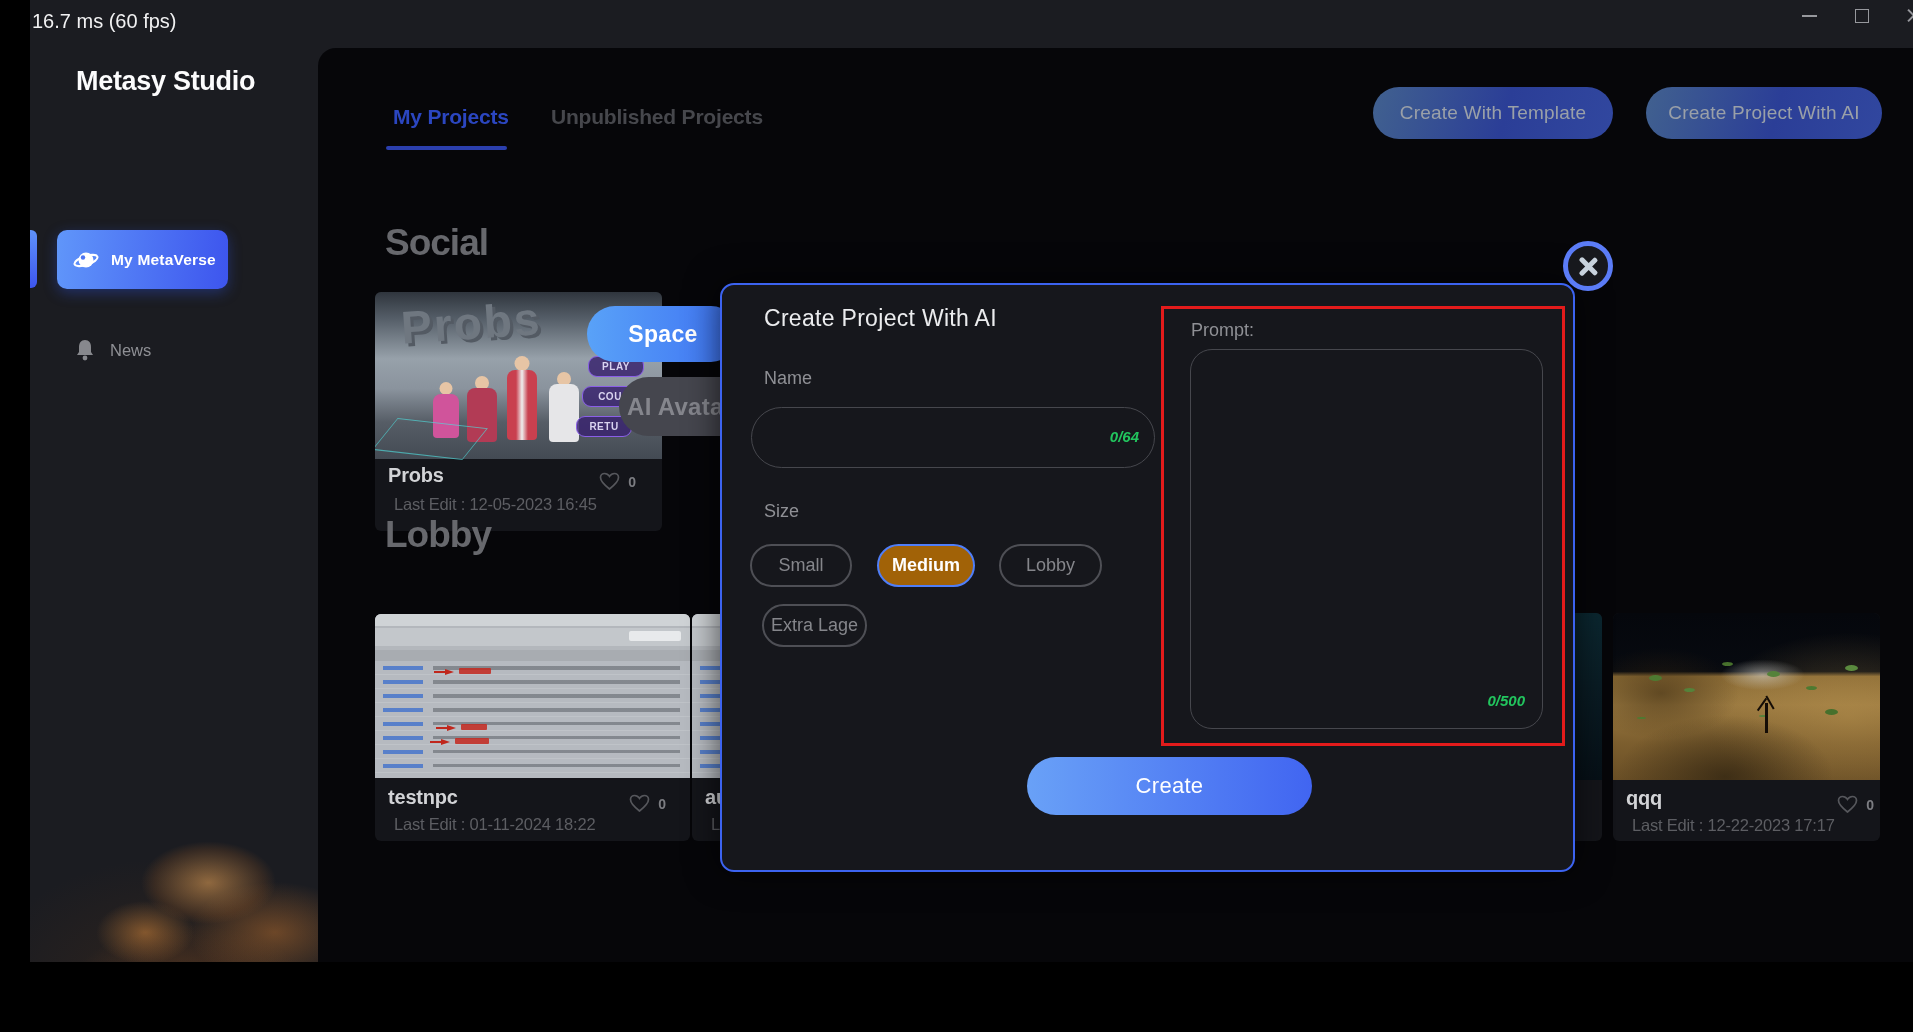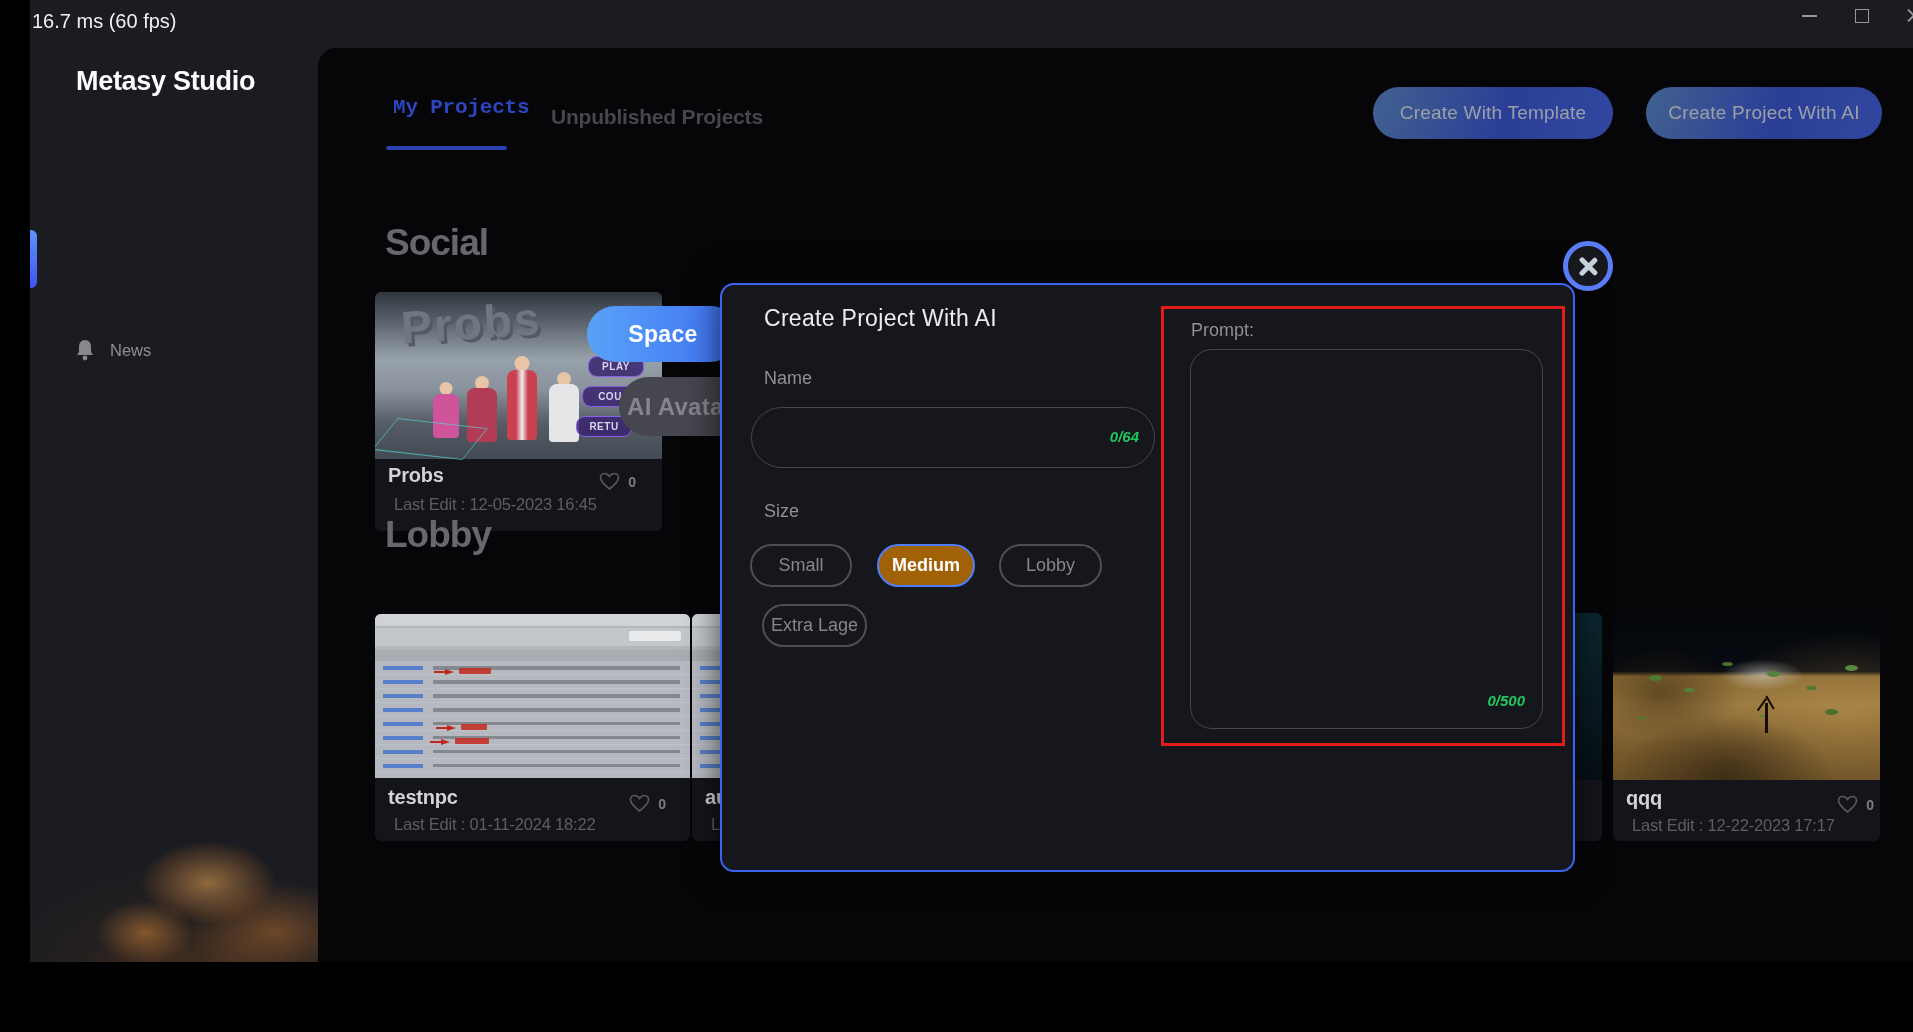--- a/index.html
+++ b/index.html
@@ -141,34 +141,44 @@
     <div class="wc wc-max"></div>
     <div class="wc wc-close"></div>
   </div>
 
   <div class="abs main"></div>
 
   <div class="abs app-title" style="left:46px;top:66px;">Metasy Studio</div>
 
   <div class="abs side-indicator" style="left:0;top:230px;"></div>
 
+  <div class="abs side-btn active" style="left:27px;top:230px;width:171px;height:59px;padding-left:16px;box-sizing:border-box;">
+    <span style="display:inline-flex;">
+      <svg width="26" height="26" viewBox="0 0 26 26">
+        <circle cx="13" cy="13" r="7.5" fill="#ffffff"></circle>
+        <ellipse cx="13" cy="13.5" rx="12" ry="4.4" fill="none" stroke="#ffffff" stroke-width="2.1" transform="rotate(-18 13 13.5)"></ellipse>
+        <circle cx="10" cy="10.5" r="2.2" fill="#4d74f2"></circle>
+      </svg>
+    </span>
+    <span class="lbl">My MetaVerse</span>
+  </div>
 
   <div class="abs side-item" style="left:44px;top:334px;height:32px;">
     <span style="display:inline-flex;">
       <svg width="22" height="24" viewBox="0 0 22 24">
         <path d="M11 2 C7 2 5 5 5 9 L5 14 L3 17 L19 17 L17 14 L17 9 C17 5 15 2 11 2 Z" fill="#87888d"></path>
         <circle cx="11" cy="20" r="2.4" fill="#87888d"></circle>
       </svg>
     </span>
     <span class="lbl">News</span>
   </div>
 
   <div class="abs explosion" style="left:0;top:700px;width:288px;height:332px;"></div>
 
-  <div class="abs tab active" style="left:363px;top:96px;font-family:Liberation Mono, monospace;">My Projects</div>
+  <div class="abs tab active" style="left:363px;top:105px;">My Projects</div>
   <div class="abs tab-underline" style="left:356px;top:146px;width:121px;"></div>
   <div class="abs tab inactive" style="left:521px;top:105px;">Unpublished Projects</div>
 
   <div class="abs hdr-btn" style="left:1343px;top:87px;width:240px;height:52px;">Create With Template</div>
   <div class="abs hdr-btn" style="left:1616px;top:87px;width:236px;height:52px;">Create Project With AI</div>
 
   <div class="abs section-title" style="left:355px;top:222px;">Social</div>
 
   <div class="abs card" style="left:345px;top:292px;width:287px;height:239px;">
     <div class="thumb probs-thumb">
@@ -280,17 +290,18 @@
     <div class="abs size-pill" style="left:40px;top:319px;width:105px;height:43px;">Extra Lage</div>
 
     <div class="abs field-label" style="left:469px;top:35px;">Prompt:</div>
     <div class="abs" style="left:468px;top:64px;width:353px;height:380px;">
       <textarea class="prompt-area" style=""></textarea>
       <span class="abs counter" style="right:18px;bottom:20px;">0/500</span>
     </div>
 
     <div class="abs red-rect" style="left:439px;top:21px;width:404px;height:440px;"></div>
 
+    <div class="abs create-btn" style="left:305px;top:472px;width:285px;height:58px;">Create</div>
   </div>
 
   <div class="abs modal-close"></div>
 
 </div>
 
 </body></html>

